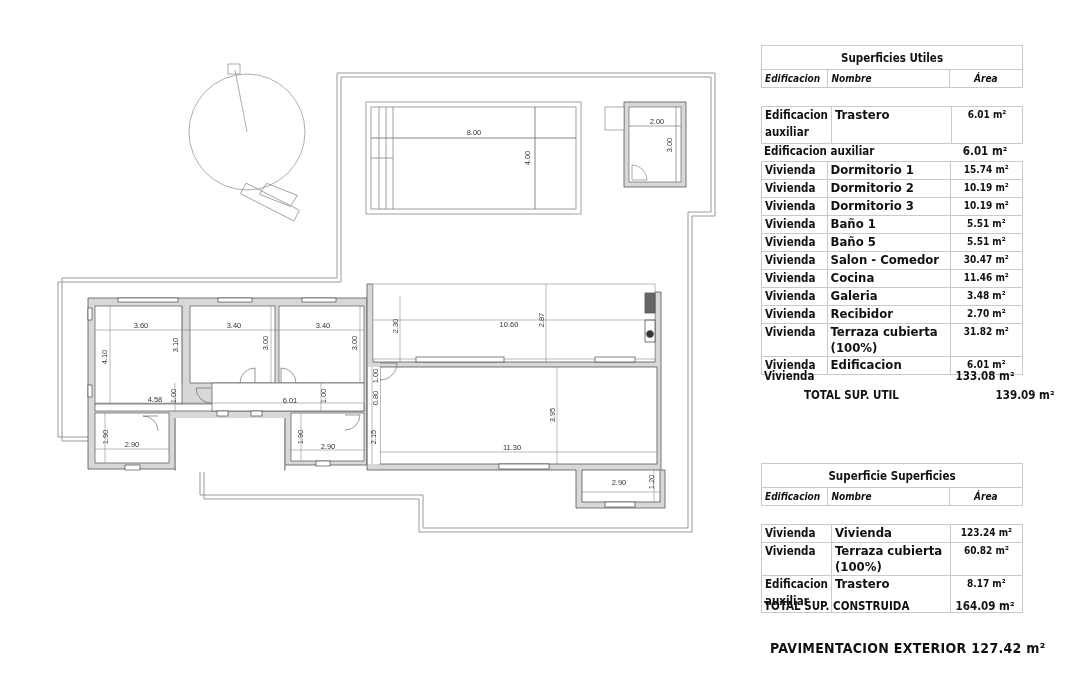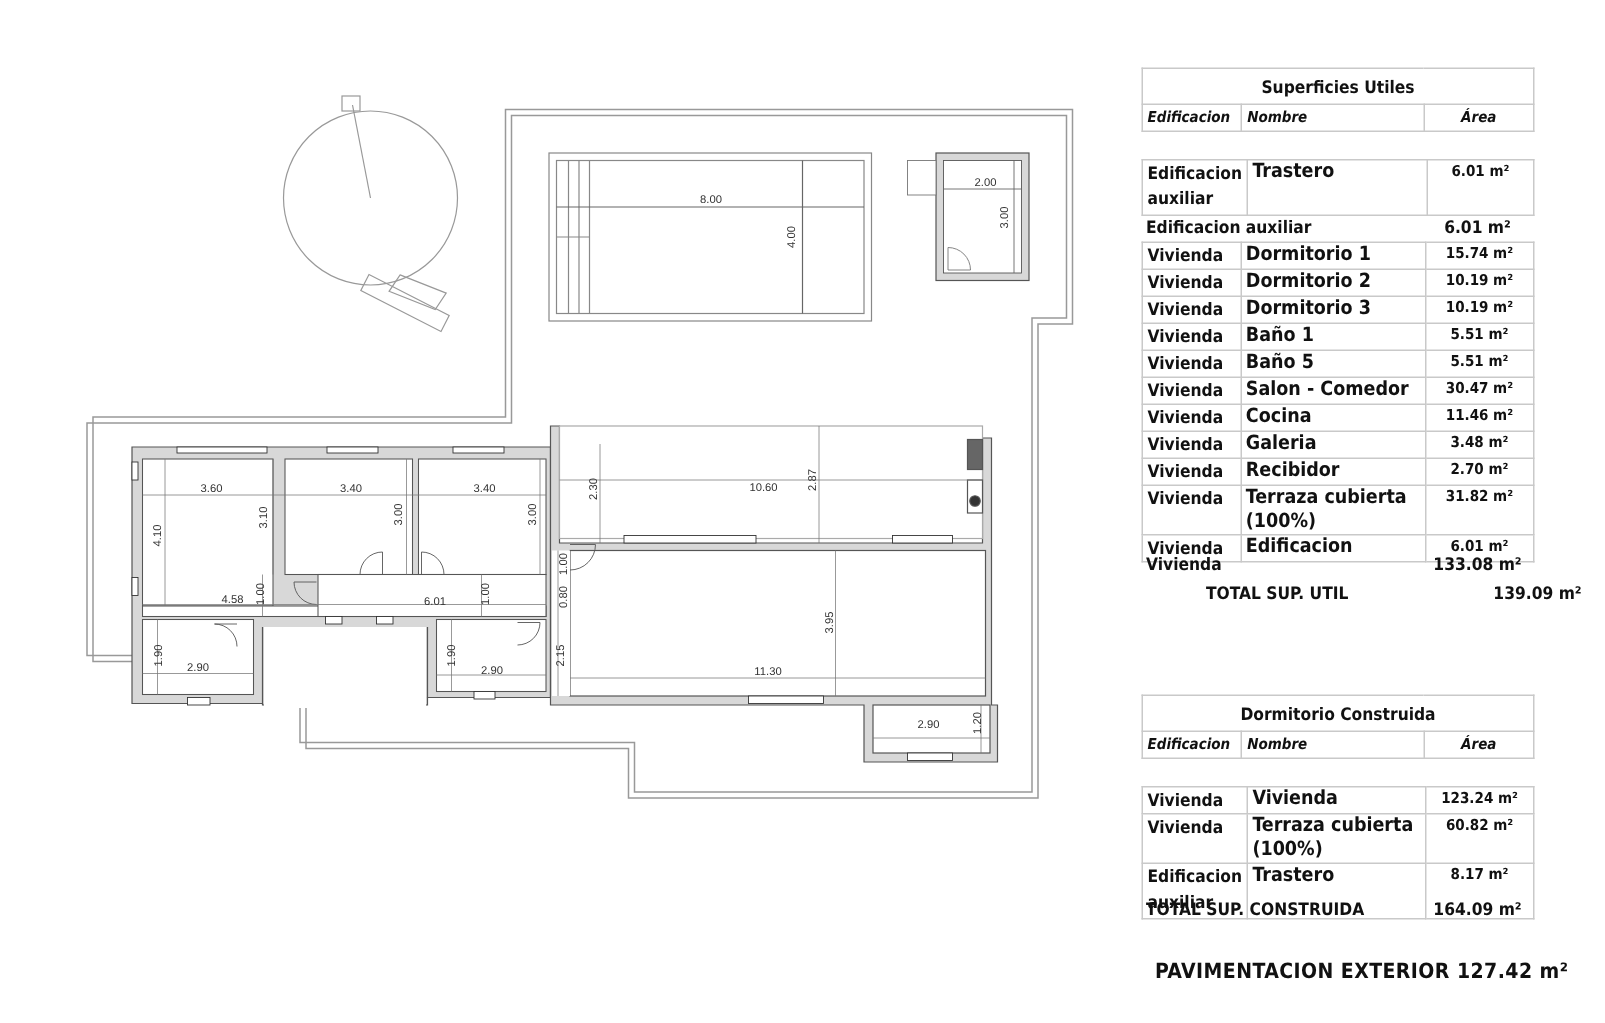--- a/index.html
+++ b/index.html
@@ -266,21 +266,21 @@
   <span class="val">133.08 m²</span>
 </div>
 <div class="sumrow" style="top:387px;margin-left:40px;">
   <span class="lbl">TOTAL SUP. UTIL</span>
   <span class="val">139.09 m²</span>
 </div>
 
 <table class="tbl" style="top:463px;">
   <tbody>
       <tr>
-        <td colspan="3" class="hdr-title">Dormitorio Construida</td>
+        <td colspan="3" class="hdr-title">Superficie Superficies</td>
       </tr>
   <tr class="colhdr">
     <td class="c1">Edificacion</td>
     <td class="c2">Nombre</td>
     <td class="c3">Área</td>
   </tr>
 </tbody>
   </table>
 <table class="tbl" style="top:524px;">
   <tbody>

